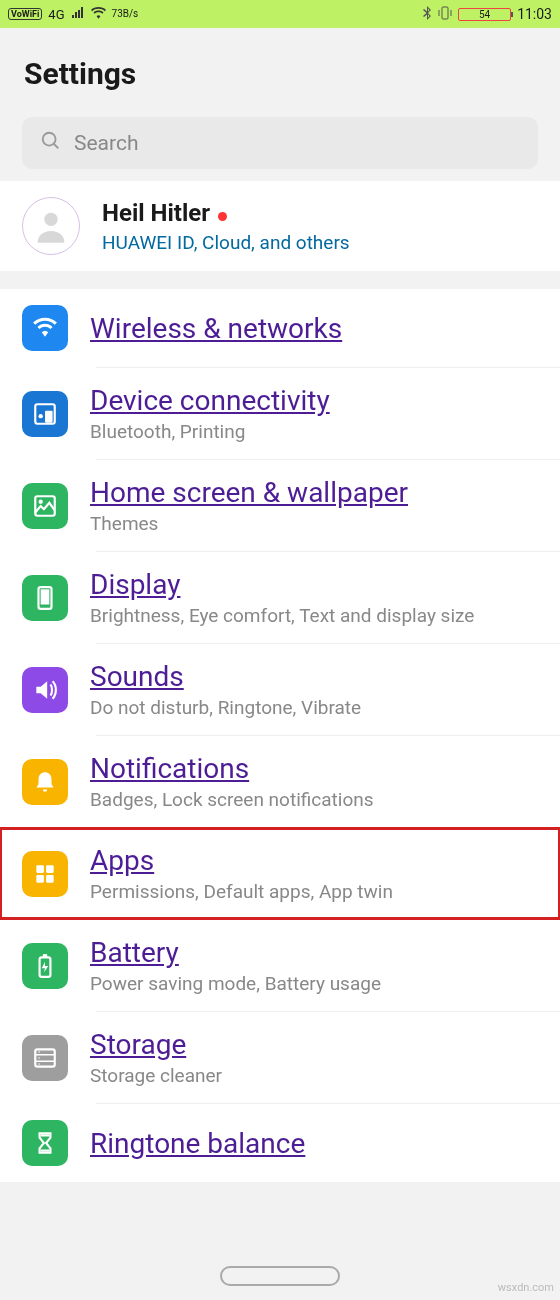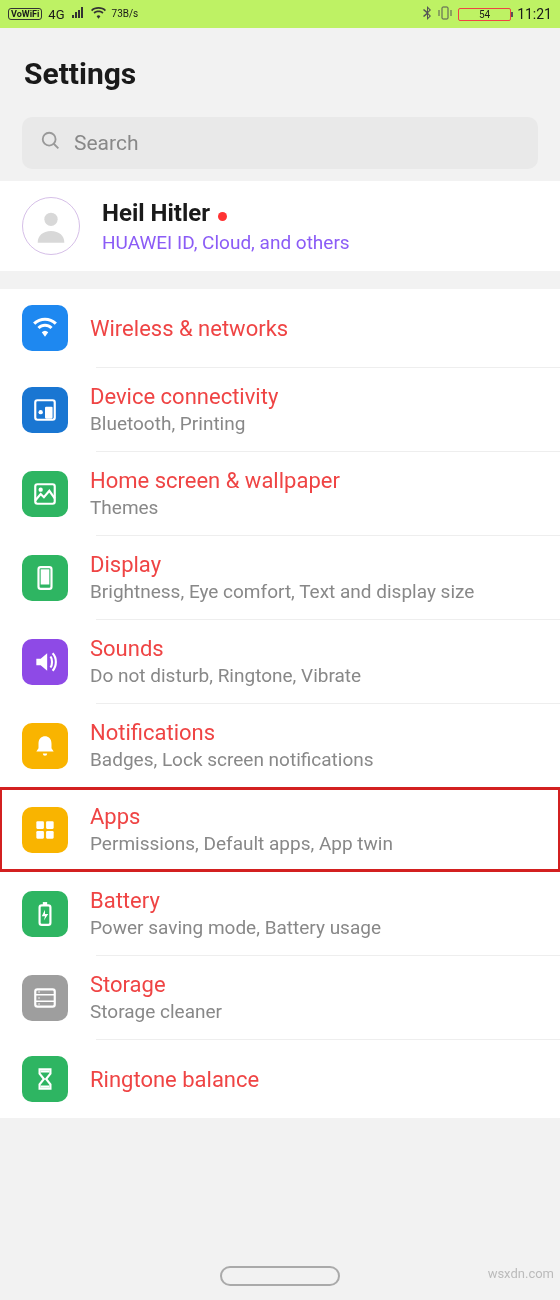--- a/index.html
+++ b/index.html
@@ -12,34 +12,34 @@
     .stack { display:flex; flex-direction:row; line-height:1; font-size:10px; }
 
     .page-title { font-size: 30px; font-weight: 700; padding: 28px 24px 18px; }
 
     .search { margin: 8px 22px 12px; background: #e9e9e9; border-radius: 10px; height: 52px; display: flex; align-items: center; padding: 0 18px; gap: 12px; color: #888; font-size: 21px; }
 
     .account { background: #fff; display: flex; align-items: center; padding: 16px 22px; gap: 22px; margin-bottom: 18px; }
     .avatar { width: 58px; height: 58px; border-radius: 50%; border: 1px solid #d6bfe8; display:flex; align-items:center; justify-content:center; color:#d0d0d0; }
     .acct-name { font-size: 24px; font-weight: 700; }
     .dot { display:inline-block; width:9px; height:9px; background:#f33; border-radius:50%; margin-left:4px; vertical-align: middle;}
-    .acct-sub { font-size: 19px; color: #8b5cf6; margin-top:4px; }
+    .acct-sub { font-size: 19px; color: #0369a1; margin-top:4px; }
 
     .list { background: #fff; }
     .row { display:flex; align-items:center; padding: 16px 22px 16px; gap: 22px; position:relative; }
     .divider { border-bottom:1px solid #eee; margin-left: 96px; }
     .icon-box { width:46px; height:46px; border-radius:10px; display:flex; align-items:center; justify-content:center; color:#fff; flex-shrink:0; }
-    .row-title { font-size:22px; color:#ef4444; }
+    .row-title { font-size:28px; color:#4c1d95;text-decoration:underline; }
     .row-sub { font-size:19px; color:#888; margin-top:3px; }
     .highlight { outline: 3px solid #d32020; outline-offset:-2px; }
 
     .navbar { position:absolute; bottom:14px; left:0; right:0; display:flex; justify-content:center;}
     .pill { width:120px; height:20px; border:2px solid #aaa; border-radius:14px; }
 
-    .ws { position:absolute; bottom:19px; right:6px; font-size:13px; color:#bbb; }
+    .ws { position:absolute; bottom:6px; right:6px; font-size:11px; color:#bbb; }
   </style>
 </head>
 <body>
 
 <div class="statusbar">
   <div class="sb-left">
     <span class="badge">VoWiFi</span>
     <span>4G</span>
     <span>
       <svg width="14" height="12" viewBox="0 0 14 12">
@@ -65,21 +65,21 @@
     <span>
       <svg width="14" height="14" viewBox="0 0 14 14">
           <rect x="4" y="1" width="6" height="12" rx="1" fill="none" stroke="#555"></rect>
           <path d="M1 4v6M13 4v6" stroke="#555"></path>
         </svg>
     </span>
     <span style="border:1px solid #ef4444;border-radius:2px;padding:0 20px;font-size:10px;position:relative;">
       <span>54</span>
       <span style="position:absolute;right:-3px;top:3px;width:2px;height:5px;background:#555;"></span>
     </span>
-    <span style="font-size:14px;">11:21</span>
+    <span style="font-size:14px;">11:03</span>
   </div>
 </div>
 
 <div class="page-title">Settings</div>
 
 <div class="search">
   <span>
     <svg width="22" height="22" viewBox="0 0 24 24">
         <circle cx="10" cy="10" r="7" fill="none" stroke="#999" stroke-width="2"></circle>
         <path d="M15 15l5 5" stroke="#999" stroke-width="2"></path>

